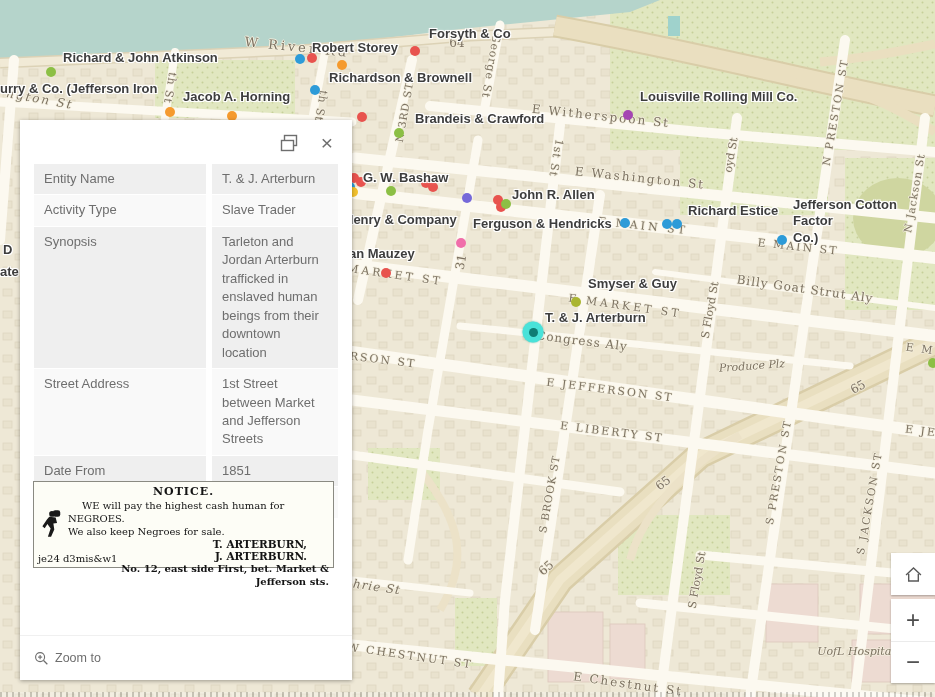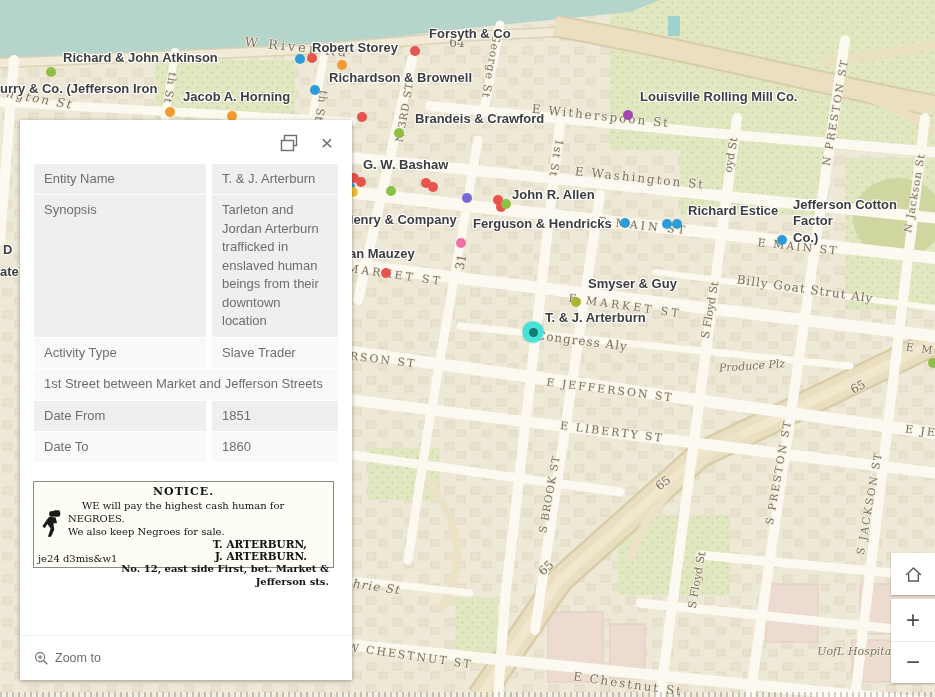--- a/index.html
+++ b/index.html
@@ -229,21 +229,21 @@
     </div>
   <div id="entity-layer">
       <div class="elabel" style="left: 63px; top: 50px;">Richard &amp; John Atkinson</div>
       <div class="elabel" style="left: 312px; top: 40px;">Robert Storey</div>
       <div class="elabel" style="left: 429px; top: 26px;">Forsyth &amp; Co</div>
       <div class="elabel" style="left: 0px; top: 81px;">urry &amp; Co. (Jefferson Iron</div>
       <div class="elabel" style="left: 329px; top: 70px;">Richardson &amp; Brownell</div>
       <div class="elabel" style="left: 183px; top: 89px;">Jacob A. Horning</div>
       <div class="elabel" style="left: 640px; top: 89px;">Louisville Rolling Mill Co.</div>
       <div class="elabel" style="left: 415px; top: 111px;">Brandeis &amp; Crawford</div>
-      <div class="elabel" style="left: 363px; top: 157px;">G. W. Bashaw</div>
+      <div class="elabel" style="left: 363px; top: 170px;">G. W. Bashaw</div>
       <div class="elabel" style="left: 512px; top: 187px;">John R. Allen</div>
       <div class="elabel" style="left: 344px; top: 212px;">Henry &amp; Company</div>
       <div class="elabel" style="left: 473px; top: 216px;">Ferguson &amp; Hendricks</div>
       <div class="elabel" style="left: 688px; top: 203px;">Richard Estice</div>
       <div class="elabel" style="left: 793px; top: 197px;">Jefferson Cotton Factor
 Co.)</div>
       <div class="elabel" style="left: 349px; top: 246px;">an Mauzey</div>
       <div class="elabel" style="left: 588px; top: 276px;">Smyser &amp; Guy</div>
       <div class="elabel" style="left: 545px; top: 310px;">T. &amp; J. Arterburn</div>
       <div class="elabel" style="left: 3px; top: 242px;">D</div>
@@ -261,29 +261,30 @@
         <rect x="1.5" y="6.5" width="12" height="10" fill="#fff" stroke="#6e6e6e" stroke-width="1.4"></rect>
       </svg>
       <div class="hdr-icon" id="close-btn">×</div>
     </div>
 
     <div id="popup-table">
         <div class="prow shaded">
           <div class="plabel">Entity Name</div>
           <div class="pvalue">T. &amp; J. Arterburn</div>
         </div>
+        <div class="prow plain">
+          <div class="plabel">Activity Type</div>
+          <div class="pvalue">Slave Trader</div>
+        </div>
         <div class="prow shaded">
           <div class="plabel">Synopsis</div>
           <div class="pvalue">Tarleton and Jordan Arterburn trafficked in enslaved human beings from their downtown location</div>
         </div>
         <div class="prow plain">
-          <div class="plabel">Activity Type</div>
-          <div class="pvalue">Slave Trader</div>
-        </div>
-        <div class="prow plain">
+          <div class="plabel">Street Address</div>
           <div class="pvalue">1st Street between Market and Jefferson Streets</div>
         </div>
         <div class="prow shaded">
           <div class="plabel">Date From</div>
           <div class="pvalue">1851</div>
         </div>
         <div class="prow plain">
           <div class="plabel">Date To</div>
           <div class="pvalue">1860</div>
         </div>

